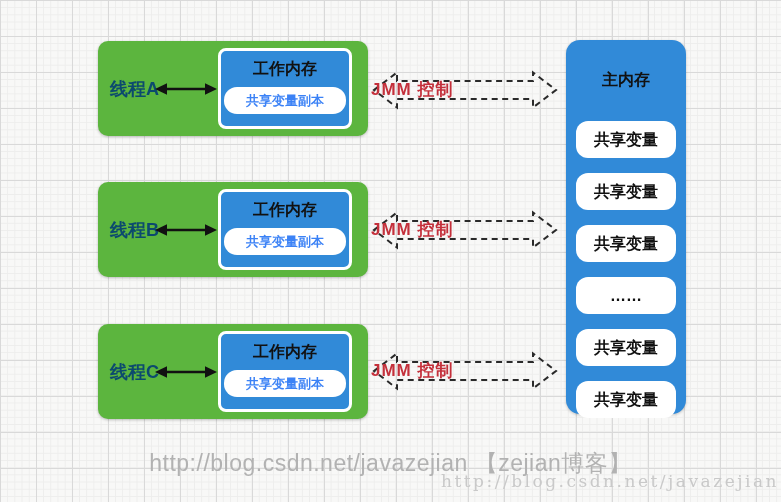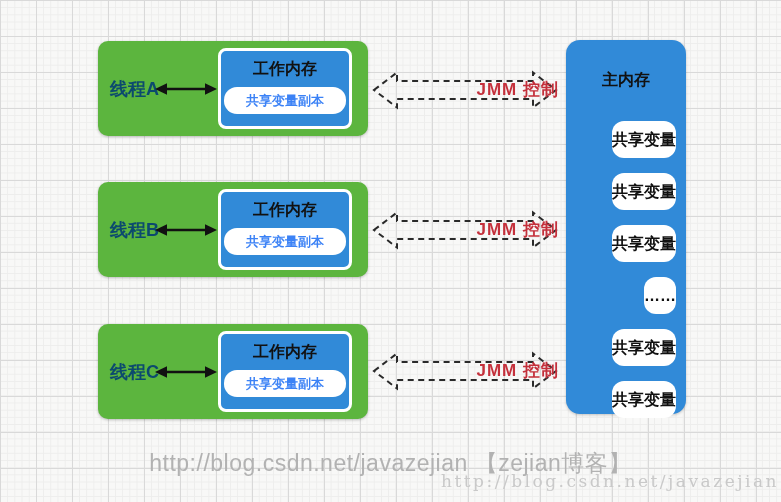--- a/index.html
+++ b/index.html
@@ -47,37 +47,37 @@
     background:#ffffff; border-radius:13px; text-align:center;
     font-size:13px; font-weight:bold; color:#3b82f6;
   }
 
   
   .jmm-arrow { position:absolute; left:371px; width:188px; height:44px; }
   .j0 { top:68px; } .j1 { top:208px; } .j2 { top:349px; }
   .jmm-arrow svg { position:absolute; left:0; top:0; }
   .jmm-label {
     position:absolute; left:0; right:0; top:50%; transform:translateY(-52%);
-    text-align:right; font-size:17px; font-weight:bold; color:#c4303b;
+    text-align:left; font-size:17px; font-weight:bold; color:#c4303b;
     letter-spacing:1px;
   }
 
   
   .main-memory {
     position:absolute; left:566px; top:40px; width:120px; height:374px;
     background:#318ad8; border-radius:14px;
     box-shadow:0 1px 3px rgba(0,0,0,.22);
   }
   .mm-title {
     padding-top:30px; text-align:center;
     font-size:16px; font-weight:bold; color:#111;
   }
   .mm-slots {
     margin-top:13px; padding:17px 10px;
-    display:flex; flex-direction:column; gap:15px;align-items:flex-end;
+    display:flex; flex-direction:column; gap:15px;
   }
   .mm-pill {
     height:37px; line-height:37px; background:#ffffff; border-radius:12px;
     text-align:center; font-size:16px; font-weight:bold; color:#111;
   }
 
   
   .gray-url {
     position:absolute; left:0; right:0; top:448px; text-align:center;
     font-size:23px; color:#b2b2b2; letter-spacing:0.5px;

